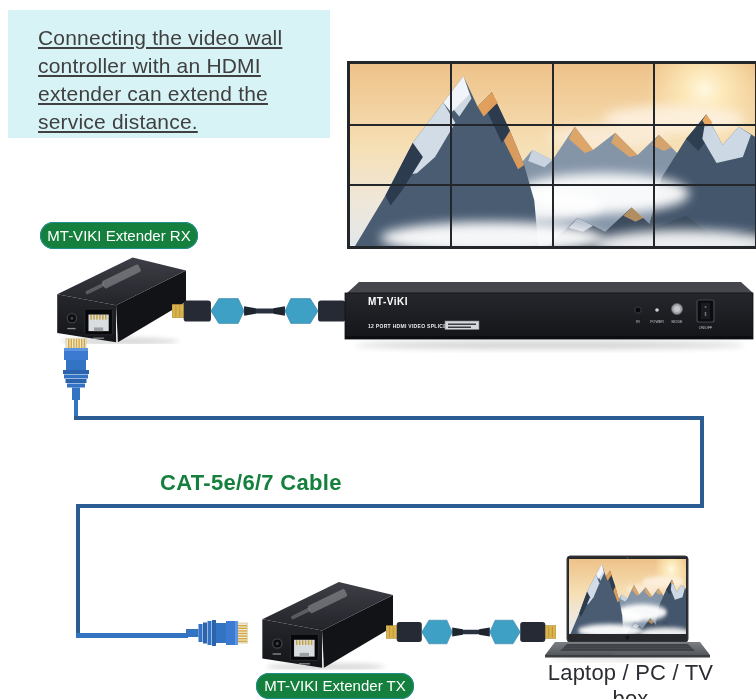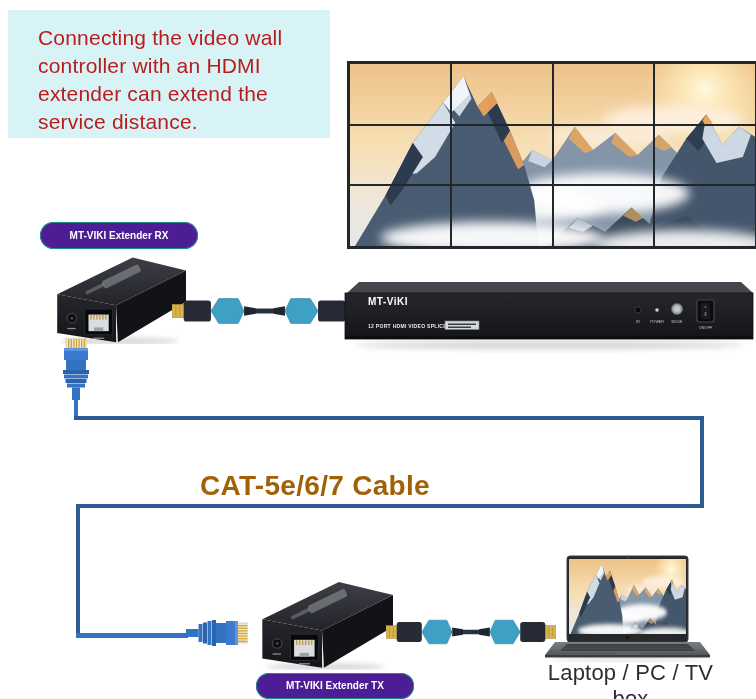--- a/index.html
+++ b/index.html
@@ -3,41 +3,41 @@
 <meta charset="utf-8">
 <style>
   html,body{margin:0;padding:0;background:#ffffff;}
   body{font-family:"Liberation Sans", sans-serif;}
   #stage{position:relative;width:756px;height:699px;background:#ffffff;overflow:hidden;}
   .abs{position:absolute;}
 
   
   .info-box{left:8px;top:10px;width:322px;height:128px;background:#d8f3f6;box-sizing:border-box;
             padding:14px 10px 10px 30px;}
-  .info-box p{margin:0;width:268px;font-size:21px;line-height:28px;color:#b91c1c;font-weight:400;letter-spacing:.2px;}
+  .info-box p{margin:0;width:268px;font-size:21px;line-height:28px;color:#404040;font-weight:400;letter-spacing:.2px;text-decoration:underline;}
 
   
   .video-wall{left:347px;top:61px;width:405px;height:182px;border:3px solid #23262a;background:#9fb0c0;}
   .video-wall svg{display:block;width:100%;height:100%;}
   .wall-grid{position:absolute;left:0;top:0;right:0;bottom:0;}
   .wall-grid .vline{position:absolute;top:0;bottom:0;width:2px;margin-left:-1px;background:#23262a;}
   .wall-grid .hline{position:absolute;left:0;right:0;height:2px;margin-top:-1px;background:#23262a;}
 
   
-  .badge{background:#4c1d95;color:#ffffff;border-radius:14px;text-align:center;
-         font-weight:bold;font-size:10px;line-height:27px;height:27px;box-shadow:inset 0 0 0 1px #1f8f8d;}
+  .badge{background:#15803d;color:#ffffff;border-radius:14px;text-align:center;
+         font-weight:normal;font-size:15px;line-height:27px;height:27px;box-shadow:inset 0 0 0 1px #1f8f8d;}
   .badge-rx{left:40px;top:222px;width:158px;}
   .badge-tx{left:256px;top:673px;width:158px;line-height:26px;height:26px;}
 
   
   .cable-line{background:#2b5d92;}
   .cable-blue{background:#3273c2;}
 
   
-  .cat-label{left:160px;top:470px;width:310px;text-align:center;font-size:28px;font-weight:bold;color:#a16207;letter-spacing:.3px;}
+  .cat-label{left:160px;top:470px;width:310px;text-align:left;font-size:22px;font-weight:bold;color:#15803d;letter-spacing:.3px;}
   .sink-label{left:528px;top:660px;width:205px;text-align:center;font-size:22px;color:#2b2d33;letter-spacing:.2px;}
 
   svg{overflow:visible;}
 </style>
 </head>
 <body>
 
 <div id="stage">
 
   <svg width="0" height="0" style="position:absolute" aria-hidden="true">

